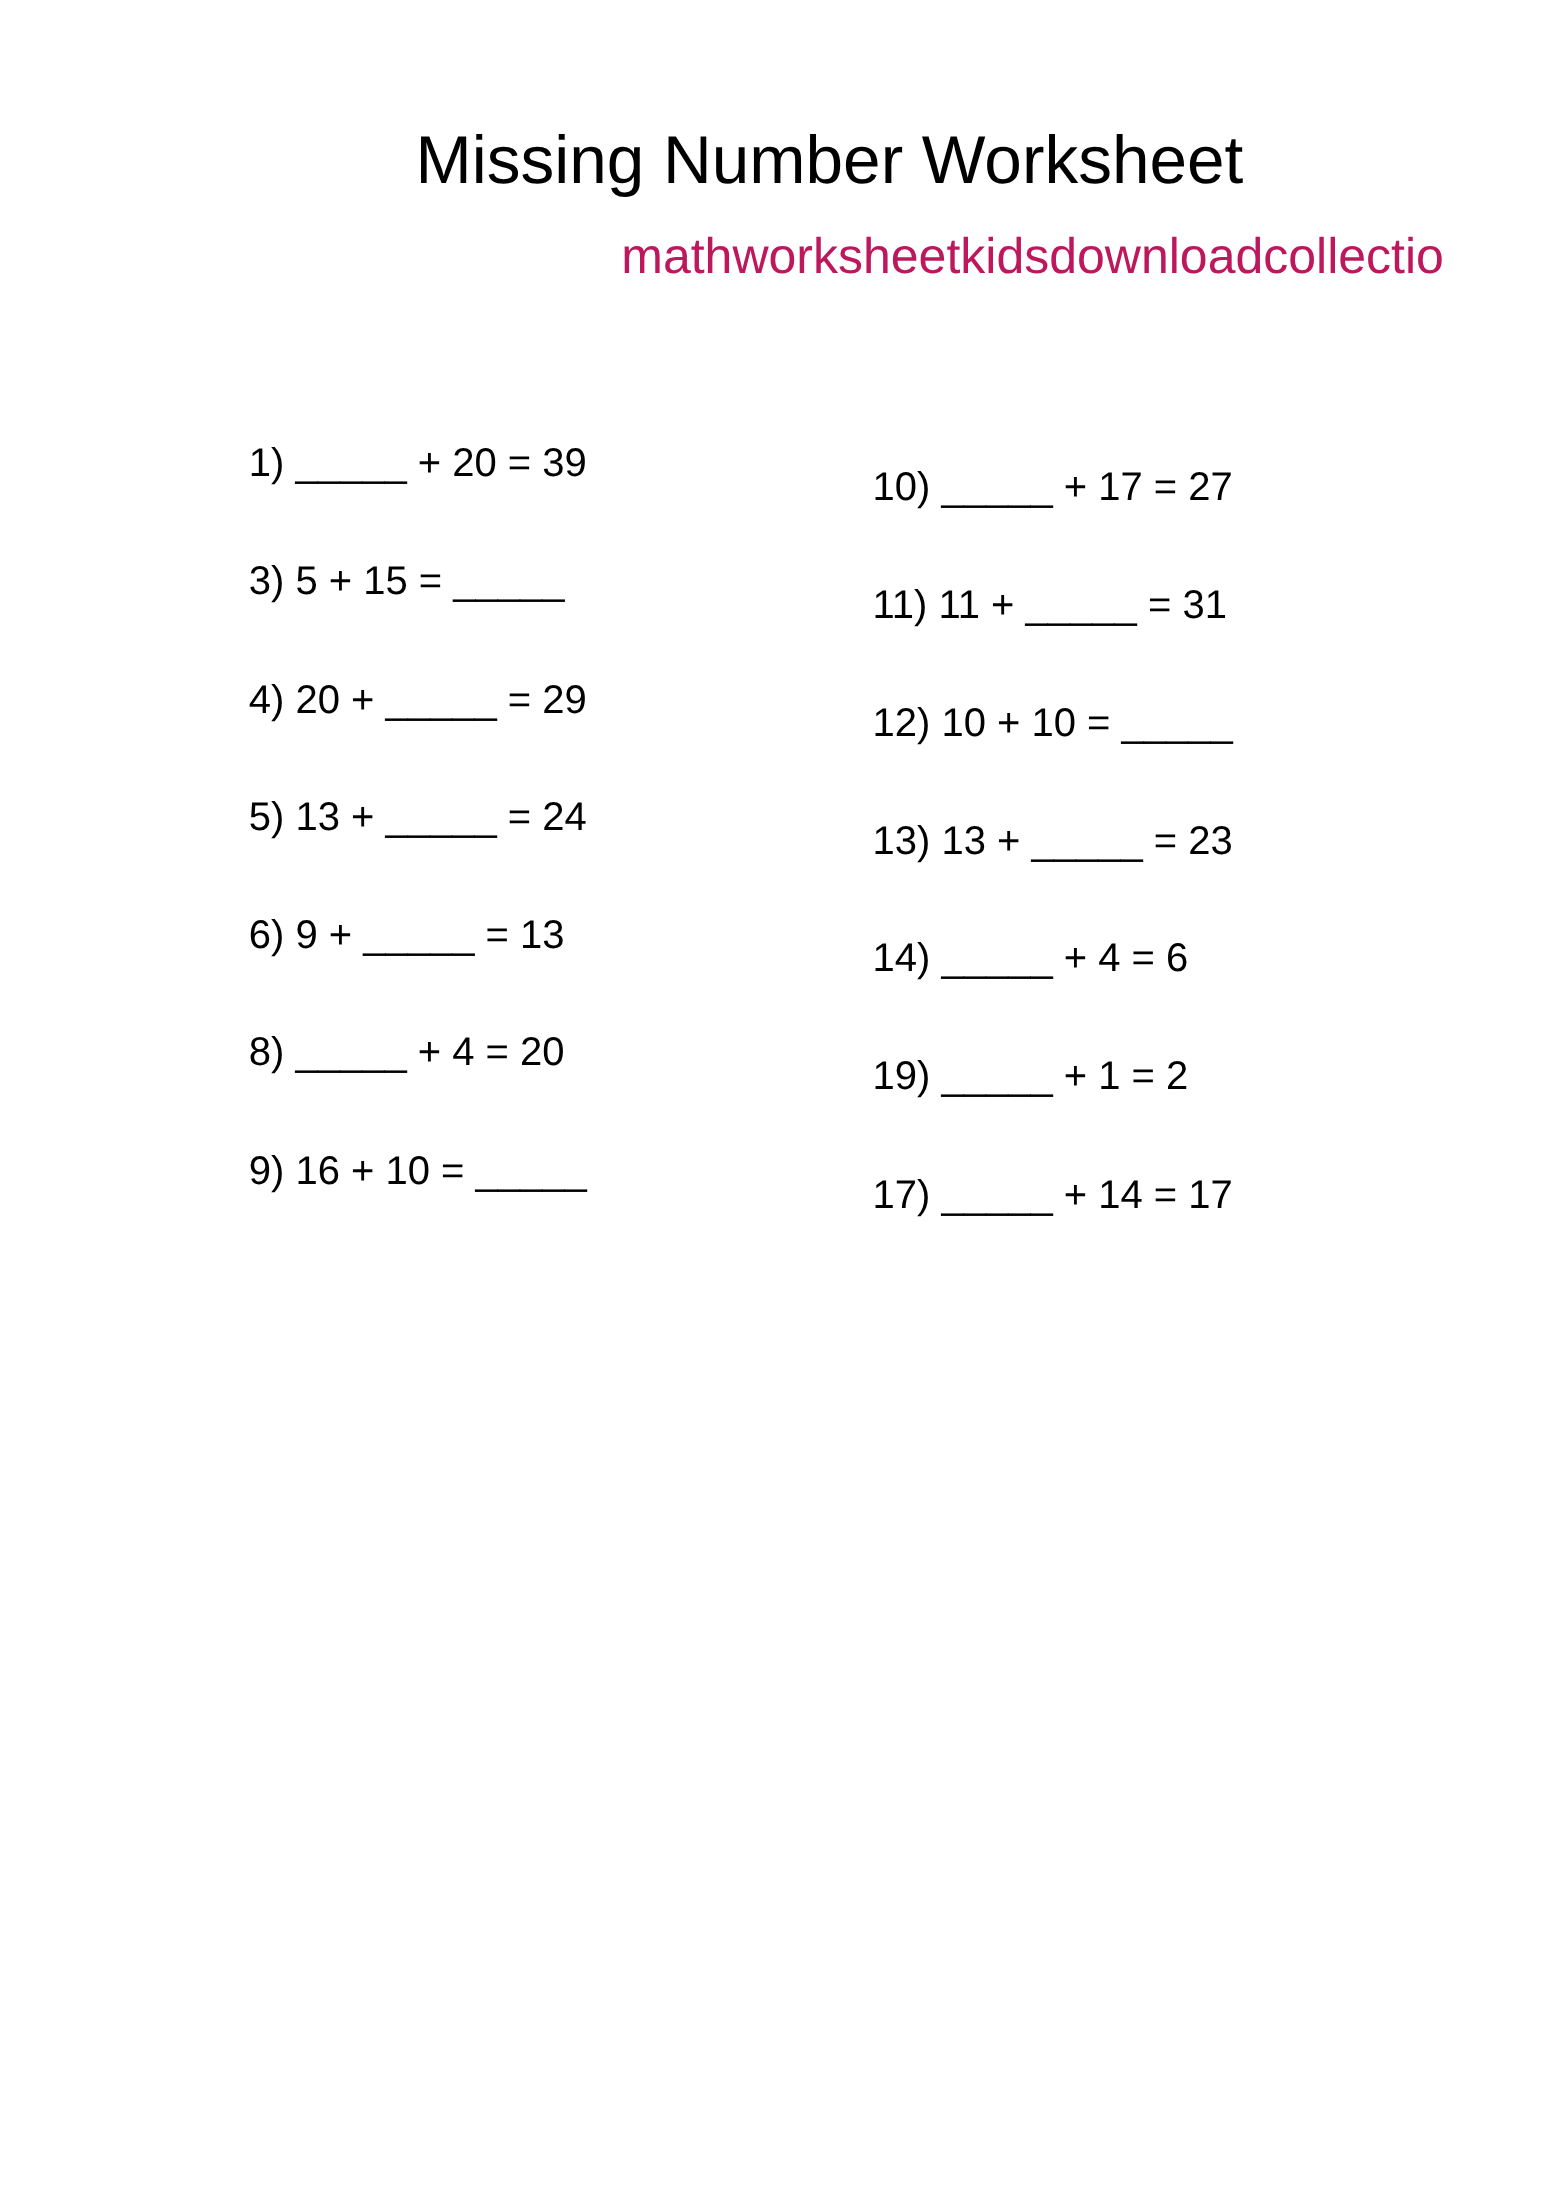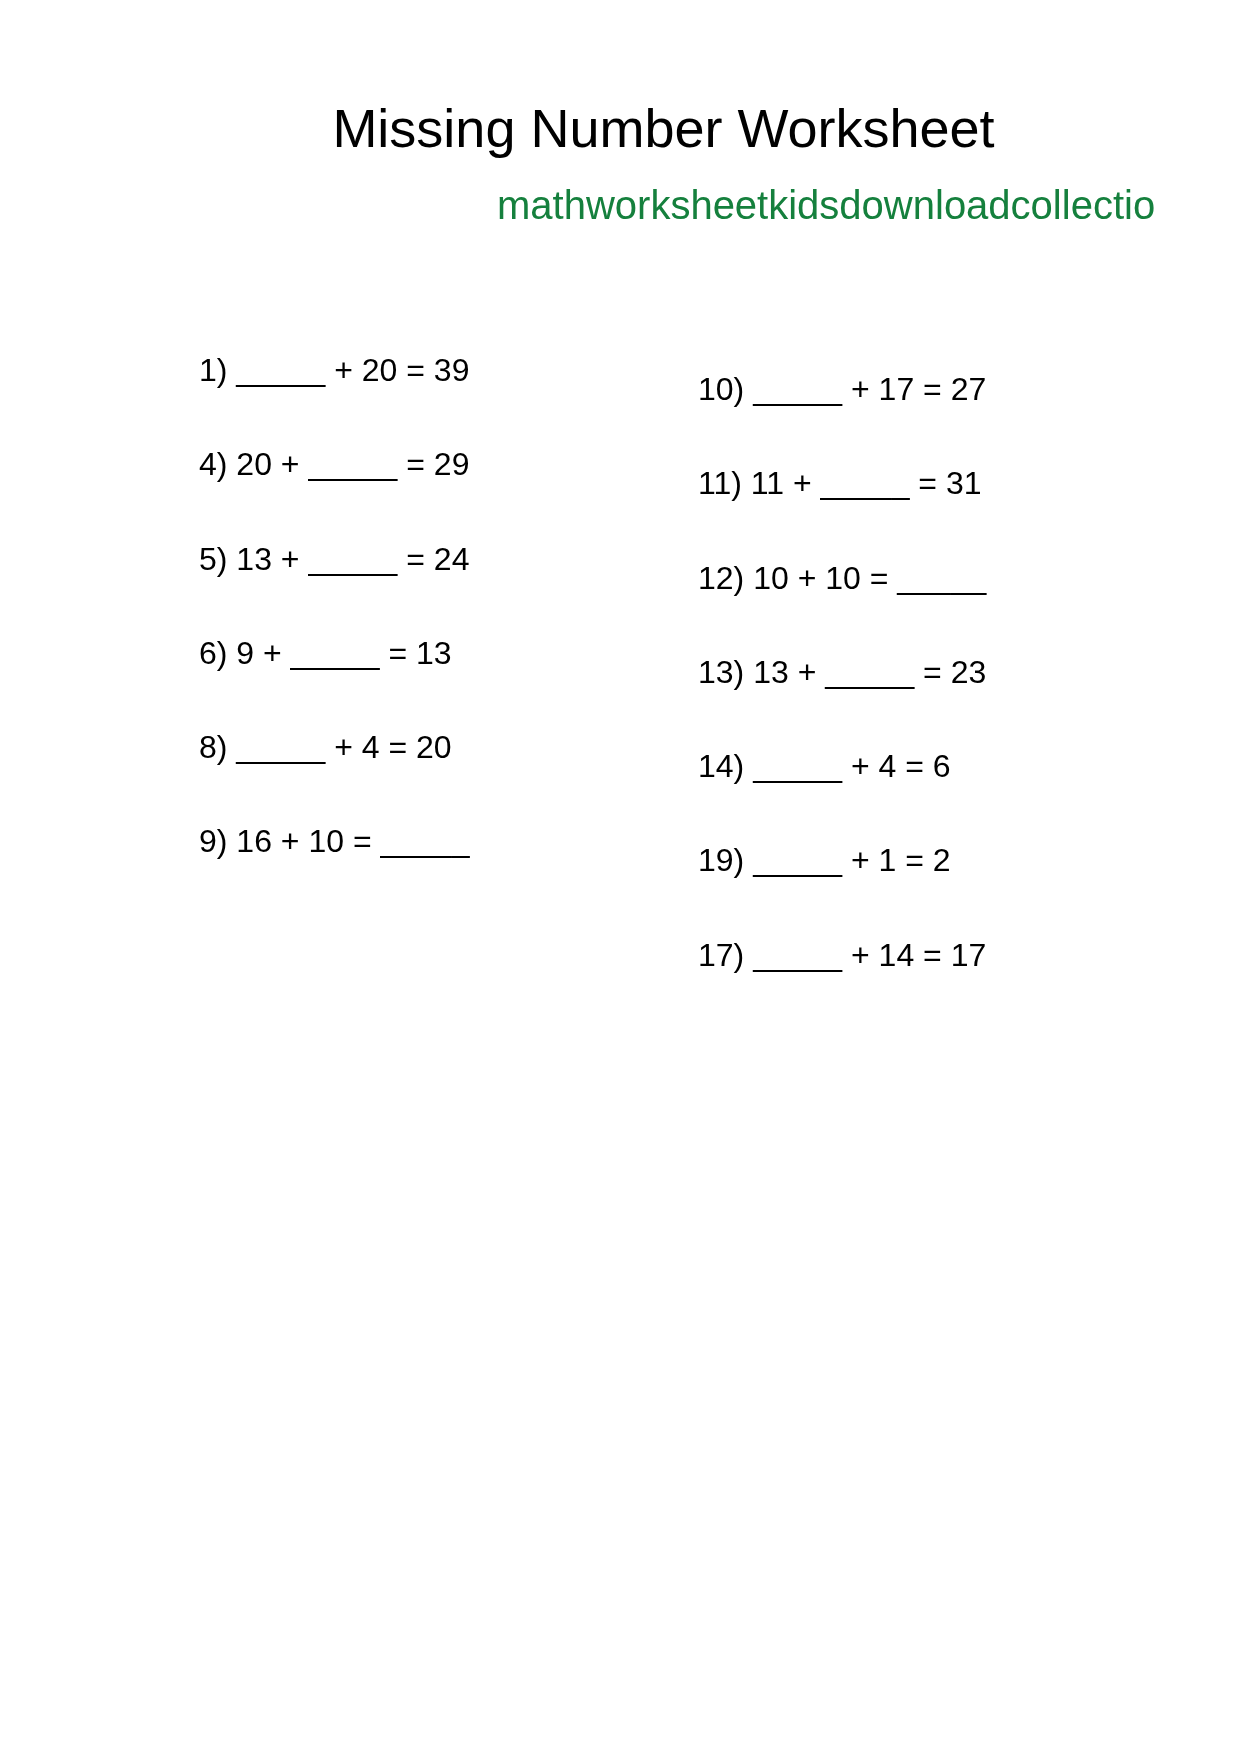--- a/index.html
+++ b/index.html
@@ -26,21 +26,21 @@
       font-weight: normal;
       margin: 0;
       white-space: nowrap;
     }
     .subtitle {
       position: absolute;
       left: 497px;
       top: 181px;
       font-size: 40px;
       line-height: 48px;
-      color: #15803d;
+      color: #be185d;
       white-space: nowrap;
     }
     .column {
       position: absolute;
       top: 346px;
     }
     .col-left { left: 199px; }
     .col-right { left: 698px; margin-top: 19px; }
     .problem {
       height: 94.3px;
@@ -51,20 +51,21 @@
     .problem span { white-space: pre; }
   </style>
 </head>
 <body>
 
 <h1 class="title">Missing Number Worksheet</h1>
 <div class="subtitle">mathworksheetkidsdownloadcollectio</div>
 
 <div class="column col-left">
   <div class="problem"><span>1)</span> <span>_____ + 20 = 39</span></div>
+  <div class="problem"><span>3)</span> <span>5 + 15 = _____</span></div>
   <div class="problem"><span>4)</span> <span>20 + _____ = 29</span></div>
   <div class="problem"><span>5)</span> <span>13 + _____ = 24</span></div>
   <div class="problem"><span>6)</span> <span>9 + _____ = 13</span></div>
   <div class="problem"><span>8)</span> <span>_____ + 4 = 20</span></div>
   <div class="problem"><span>9)</span> <span>16 + 10 = _____</span></div>
 </div>
 
 <div class="column col-right">
   <div class="problem"><span>10)</span> <span>_____ + 17 = 27</span></div>
   <div class="problem"><span>11)</span> <span>11 + _____ = 31</span></div>

